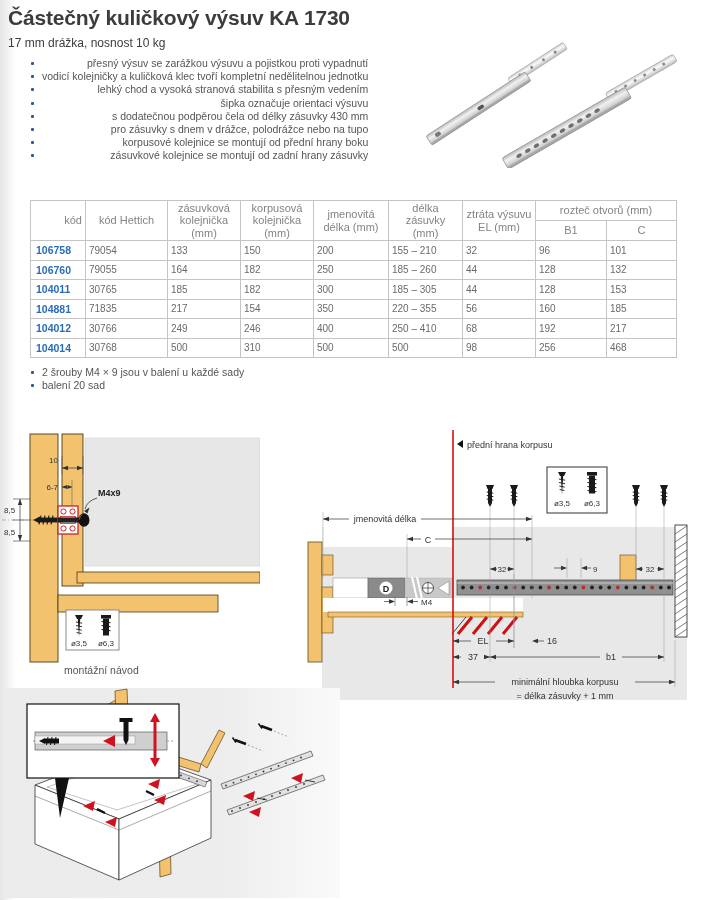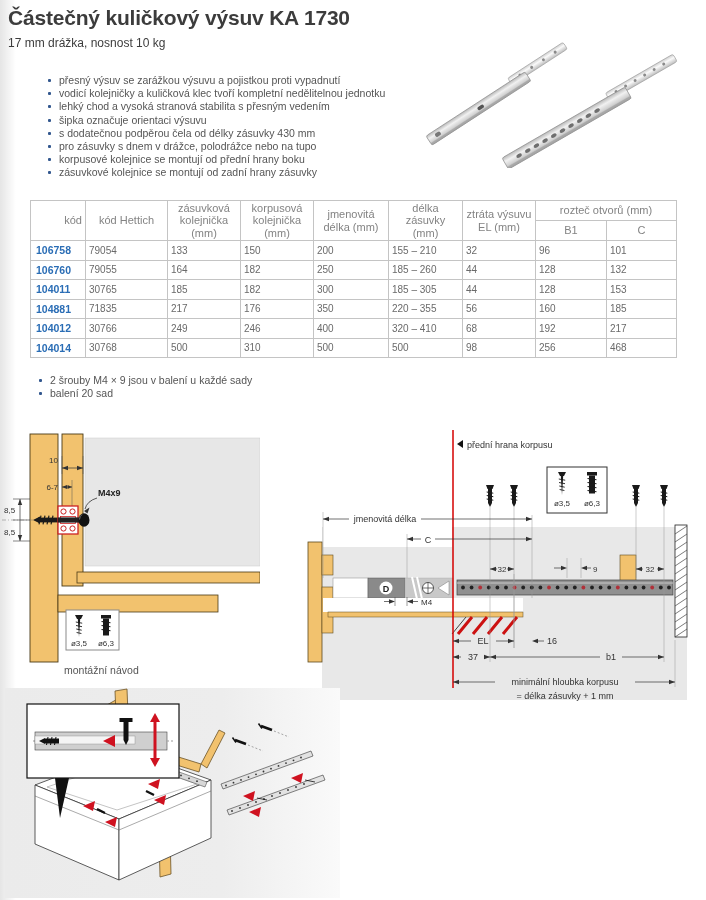--- a/index.html
+++ b/index.html
@@ -2,24 +2,24 @@
 <html><head>
 <meta charset="utf-8">
 <style>
   html,body{margin:0;padding:0;}
   body{width:706px;height:900px;position:relative;background:#ffffff;
        font-family:"Liberation Sans", sans-serif;overflow:hidden;}
   .vignette{position:absolute;left:0;top:0;width:16px;height:900px;
        background:linear-gradient(to right, rgba(0,0,0,.10), rgba(0,0,0,0));pointer-events:none;}
   .title{position:absolute;left:8px;top:6px;font-size:21px;font-weight:bold;color:#3c3c3c;letter-spacing:-.2px;}
   .subtitle{position:absolute;left:8px;top:36px;font-size:12px;font-weight:normal;color:#3c3c3c;}
-  ul.feat{position:absolute;left:30px;top:57px;margin:17px;padding:0;list-style:none;}
+  ul.feat{position:absolute;left:30px;top:57px;margin:0;padding:0;list-style:none;text-align:right;}
   ul.feat li{font-size:10.5px;color:#555;line-height:13.2px;padding-left:12px;position:relative;}
   ul.feat li::before{content:"";position:absolute;left:1px;top:5px;width:3px;height:3px;background:#33588f;border-radius:1px;}
-  ul.notes{position:absolute;left:30px;top:366px;margin:8px;padding:0;list-style:none;}
+  ul.notes{position:absolute;left:30px;top:366px;margin:0;padding:0;list-style:none;}
   ul.notes li{font-size:10.5px;color:#555;line-height:13.2px;padding-left:12px;position:relative;}
   ul.notes li::before{content:"";position:absolute;left:1px;top:5px;width:3px;height:3px;background:#33588f;border-radius:1px;}
   table.spec{position:absolute;left:30px;top:200px;width:646px;border-collapse:collapse;table-layout:fixed;}
   table.spec th, table.spec td{border:1px solid #c4c4c4;padding:0 3px;}
   table.spec th{font-size:11px;font-weight:normal;color:#838383;text-align:center;line-height:1.15;height:19px;}
   table.spec th.h-kod{text-align:right;padding-left:6px;}
   table.spec td{font-size:10px;color:#6a6a6a;text-align:left;height:18.5px;}
   table.spec td.c-kod{color:#2a6db5;font-weight:bold;text-align:left;padding-left:5px;font-size:10.5px;margin-left:37px;}
   .montaz-label{position:absolute;left:16px;top:664px;font-size:10.5px;color:#555;margin-left:48px;}
   svg{position:absolute;}
@@ -157,34 +157,34 @@
       <td>300</td>
       <td>185 – 305</td>
       <td>44</td>
       <td>128</td>
       <td>153</td>
     </tr>
     <tr>
       <td class="c-kod">104881</td>
       <td>71835</td>
       <td>217</td>
-      <td>176</td>
+      <td>154</td>
       <td>350</td>
       <td>220 – 355</td>
       <td>56</td>
       <td>160</td>
       <td>185</td>
     </tr>
     <tr>
       <td class="c-kod">104012</td>
       <td>30766</td>
       <td>249</td>
       <td>246</td>
       <td>400</td>
-      <td>320 – 410</td>
+      <td>250 – 410</td>
       <td>68</td>
       <td>192</td>
       <td>217</td>
     </tr>
     <tr>
       <td class="c-kod">104014</td>
       <td>30768</td>
       <td>500</td>
       <td>310</td>
       <td>500</td>

